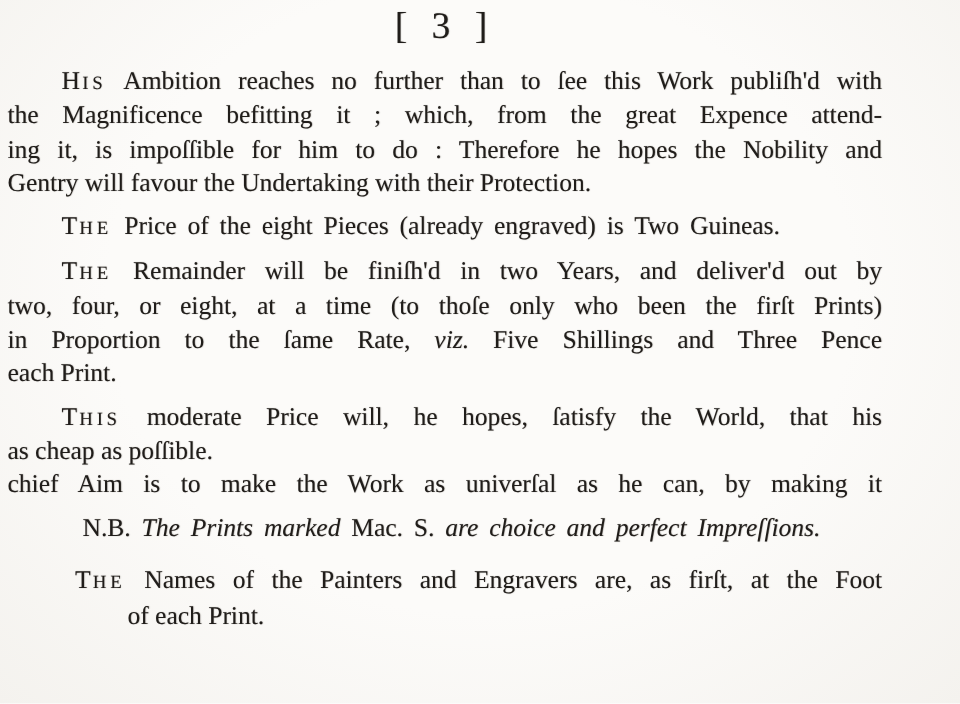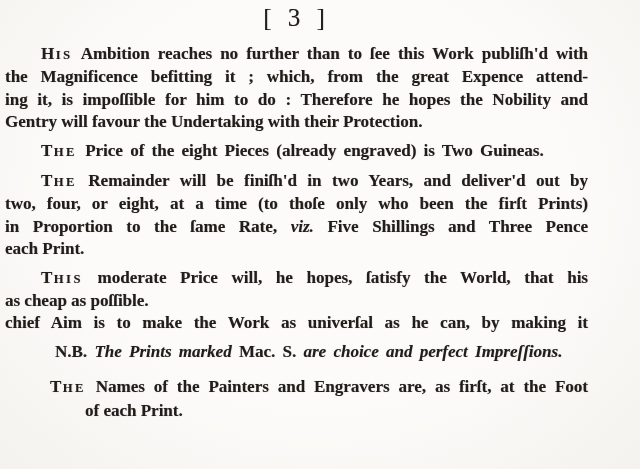--- a/index.html
+++ b/index.html
@@ -17,21 +17,21 @@
     text-align:center;
     font-size:25px;
     letter-spacing:5px;
     white-space:pre;
   }
   .text-block{
     position:absolute;top:38px;left:5px;width:583px;
     font-size:17px;
     line-height:22.4px;
   }
-  .para{margin-top:6px;font-weight:bold;}
+  .para{margin-top:6px;}
   .para:nth-of-type(1){margin-top:5px;}
   .para:nth-of-type(4){margin-top:7px;}
   .para:nth-of-type(7){margin-top:13px;}
   .line{
     box-sizing:border-box;width:100%;
     text-align:justify;text-align-last:justify;
   }
   .line.last{text-align:center;text-align-last:left;}
   .line.first{padding-left:36px;}
   .para.note .line.first{padding-left:50px;}

